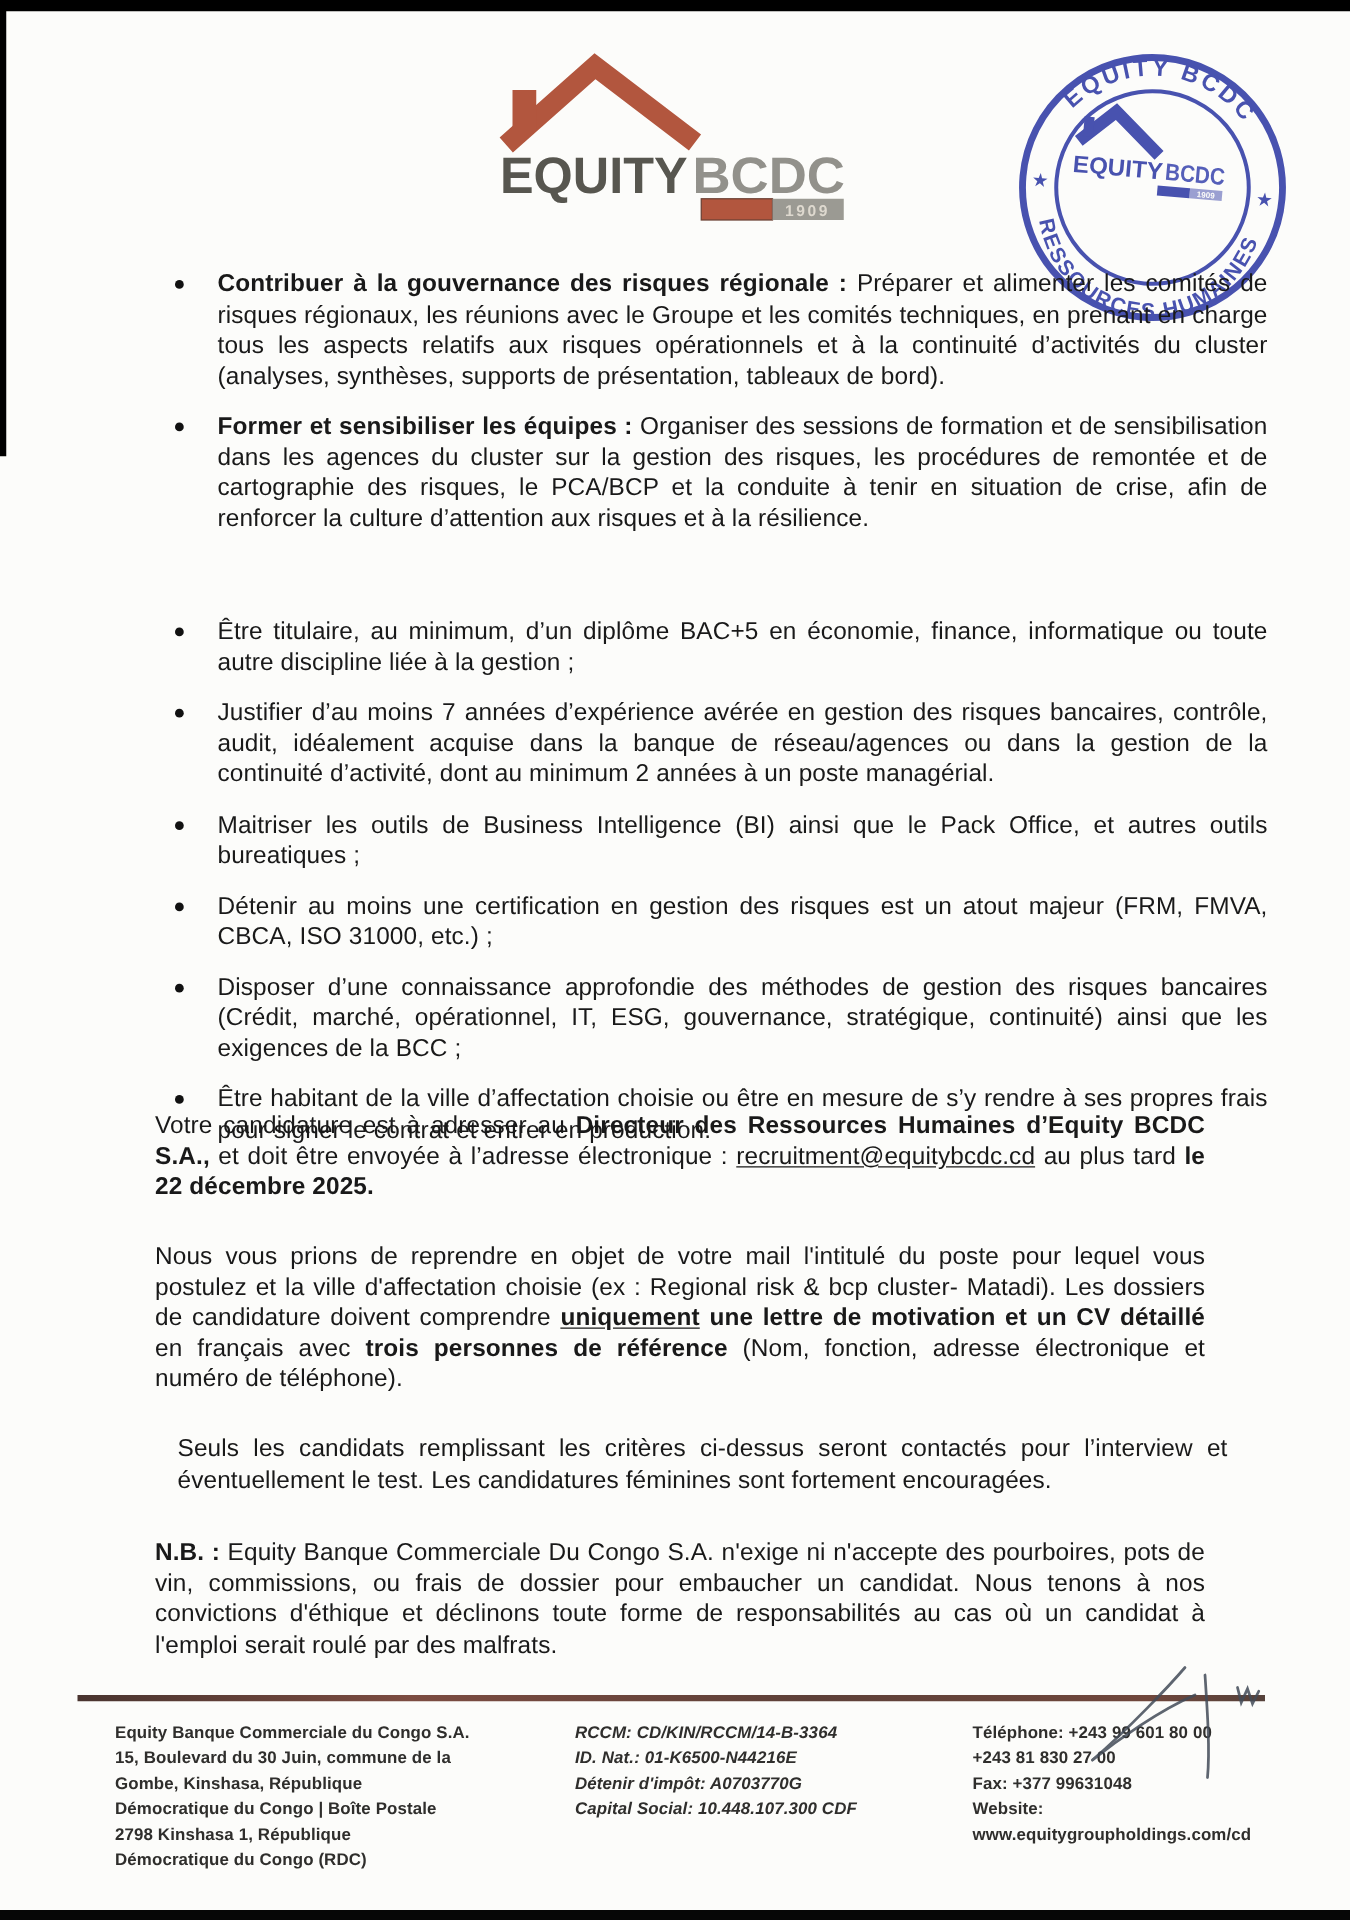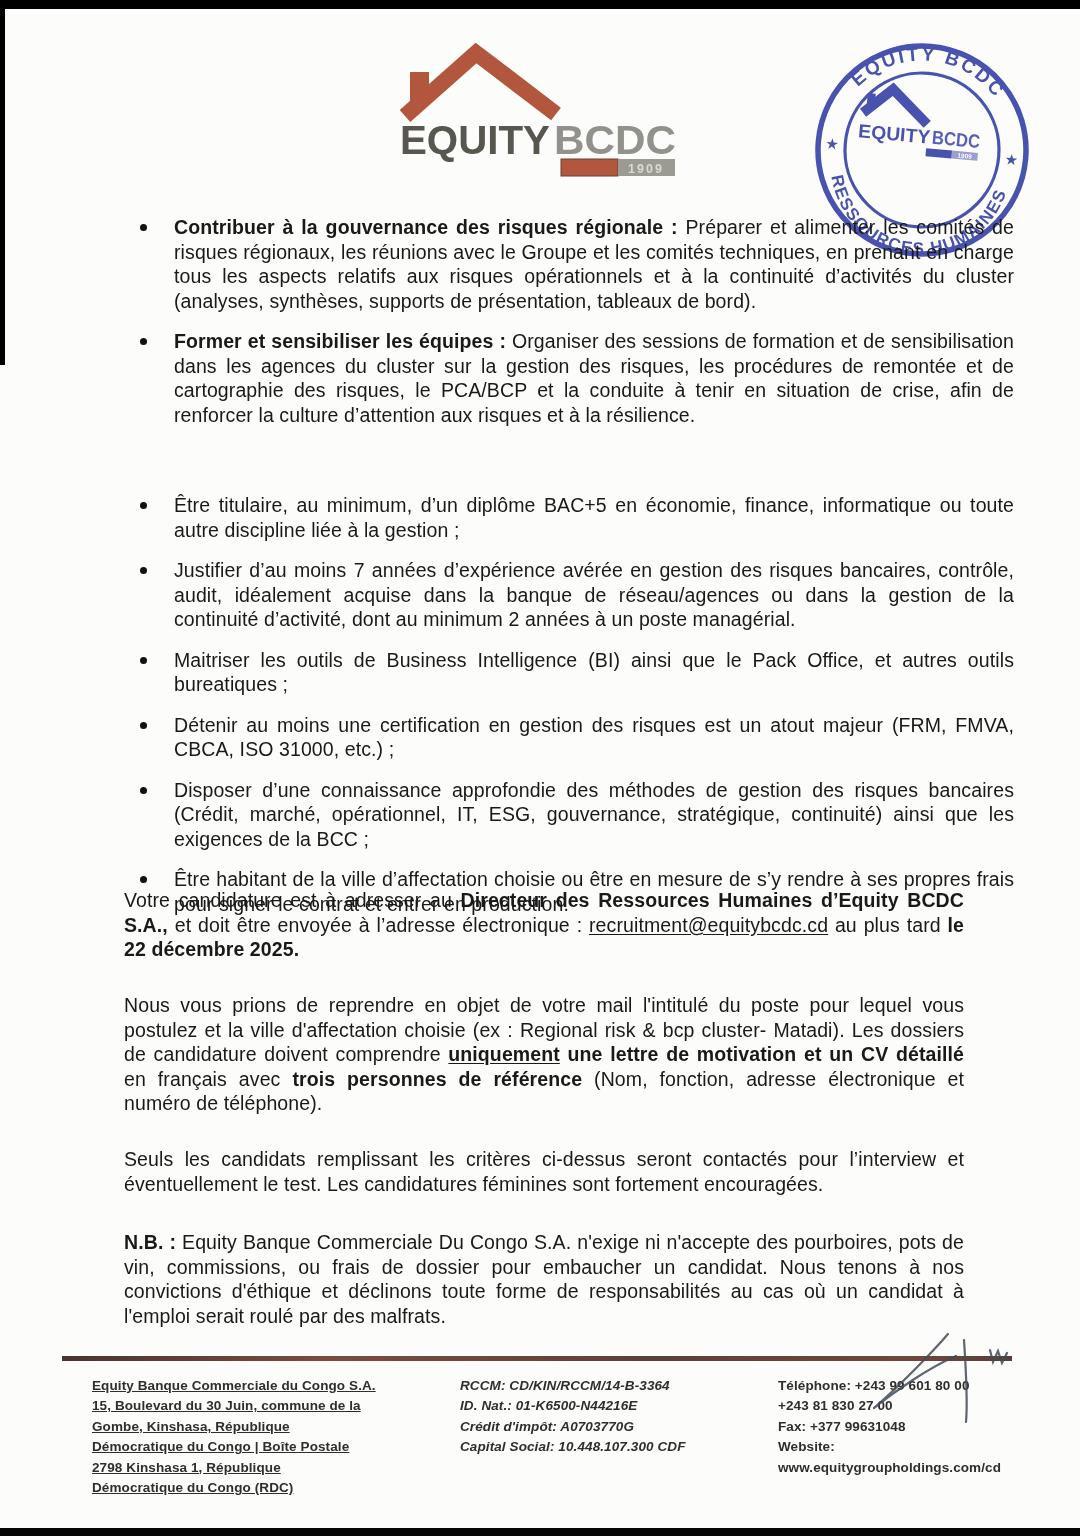--- a/index.html
+++ b/index.html
@@ -27,34 +27,34 @@
   ul.blist li::before {
     content:""; position:absolute; left:-34px; top:9px;
     width:7px; height:7px; border-radius:50%; background:#111;
   }
   #cond-head { top:433px; font-size:22px; font-weight:bold; text-align:left; letter-spacing:.2px; }
   #cond-head .hu { text-decoration:underline; text-decoration-thickness:2px; text-underline-offset:3px; }
   #cond { top:477px; }
   #cond li { margin-bottom:3px; }
   #p1 { top:888px; }
   #p2 { top:993px; }
-  #p3 { top:1147px; }
+  #p3 { top:1147px;margin-left:18px; }
   #nb { top:1230px; }
   .b { font-weight:bold; }
   .u { text-decoration:underline; text-underline-offset:2px; }
 
   .footer-rule {
     position:absolute; left:62px; top:1356px; width:950px; height:5px;
     background:linear-gradient(90deg,#49342f,#7c4c41 28%,#5d4038 62%,#70473c 90%,#55413a);
   }
   .fcol {
     position:absolute; top:1376px; font-size:13.5px; line-height:20.4px;
     font-weight:bold; color:#2f2e2c; letter-spacing:.1px; text-align:left;
   }
-  #fc1 { left:92px;  width:340px;text-decoration:underline; }
+  #fc1 { left:92px;  width:340px; }
   #fc2 { left:460px; width:300px;font-style:italic; }
   #fc3 { left:778px; width:290px; }
 
   .scribble { position:absolute; left:852px; top:1320px; }
 </style>
 </head>
 <body>
 
 <div class="page">
 
@@ -139,21 +139,21 @@
     <div>15, Boulevard du 30 Juin, commune de la</div>
     <div>Gombe, Kinshasa, République</div>
     <div>Démocratique du Congo | Boîte Postale</div>
     <div>2798 Kinshasa 1, République</div>
     <div>Démocratique du Congo (RDC)</div>
   </div>
 
   <div class="fcol" id="fc2">
     <div>RCCM: CD/KIN/RCCM/14-B-3364</div>
     <div>ID. Nat.: 01-K6500-N44216E</div>
-    <div>Crédit d'impôt: A0703770G</div>
+    <div>Détenir d'impôt: A0703770G</div>
     <div>Capital Social: 10.448.107.300 CDF</div>
   </div>
 
   <div class="fcol" id="fc3">
     <div>Téléphone: +243 99 601 80 00</div>
     <div>+243 81 830 27 00</div>
     <div>Fax: +377 99631048</div>
     <div>Website:</div>
     <div>www.equitygroupholdings.com/cd</div>
   </div>

